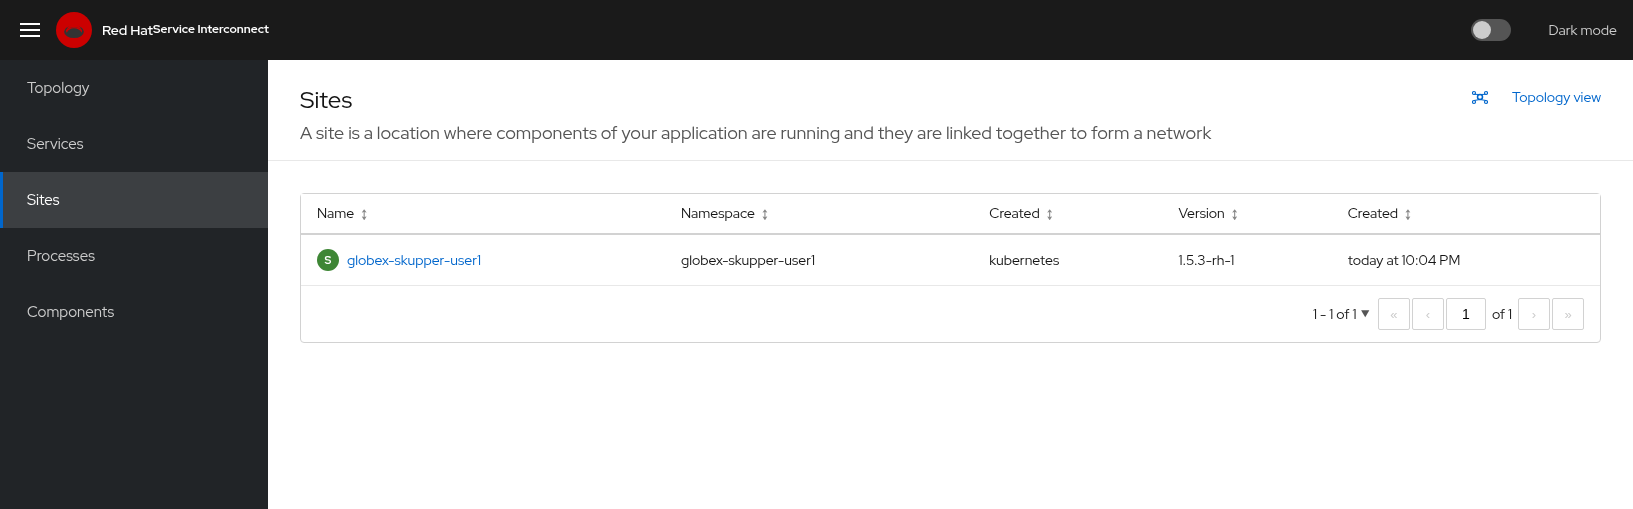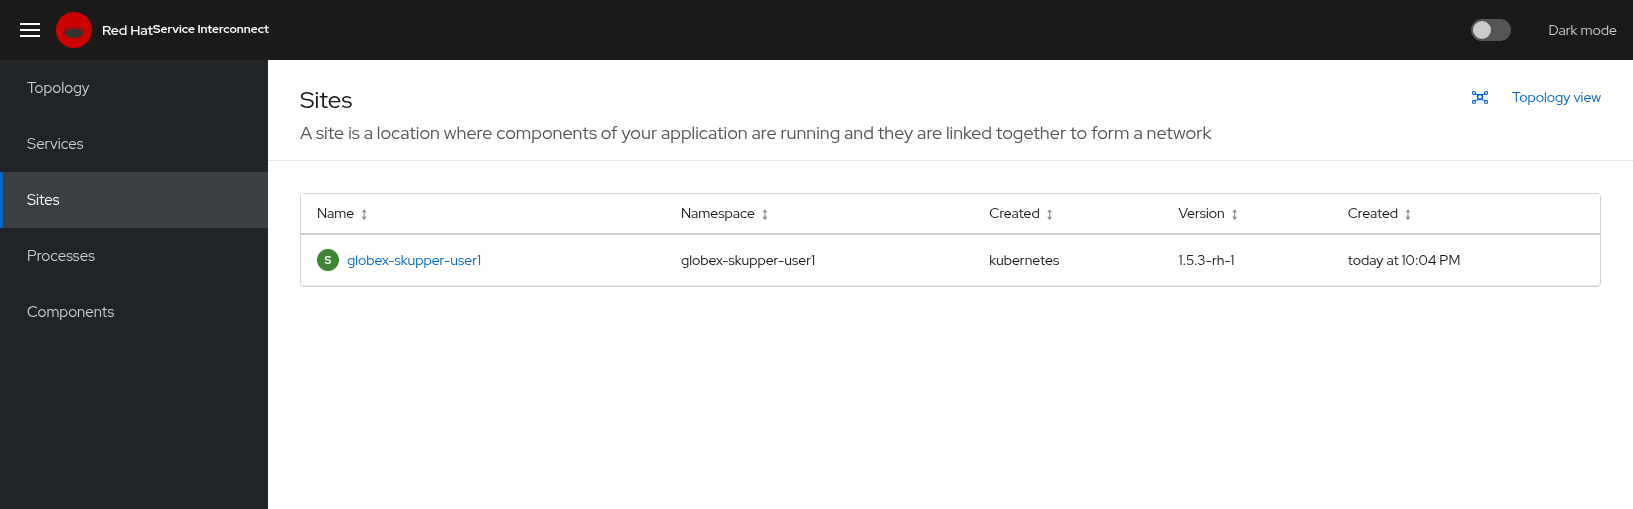--- a/index.html
+++ b/index.html
@@ -387,16 +387,30 @@
                 </a>
               </td>
               <td>globex-skupper-user1</td>
               <td>kubernetes</td>
               <td>1.5.3-rh-1</td>
               <td>today at 10:04 PM</td>
             </tr>
           </tbody>
         </table>
 
+        <div class="pagination">
+          <div class="pagination-info">
+            <span>1 - 1 of 1</span>
+            <span class="pagination-dropdown-arrow">▼</span>
+          </div>
+          <div class="pagination-controls">
+            <button class="page-btn disabled">«</button>
+            <button class="page-btn disabled">‹</button>
+            <input class="page-input" value="1" type="text" style="">
+            <span class="page-of">of 1</span>
+            <button class="page-btn disabled">›</button>
+            <button class="page-btn disabled">»</button>
+          </div>
+        </div>
       </div>
     </div>
   </main>
 </div>
 
 </body></html>

